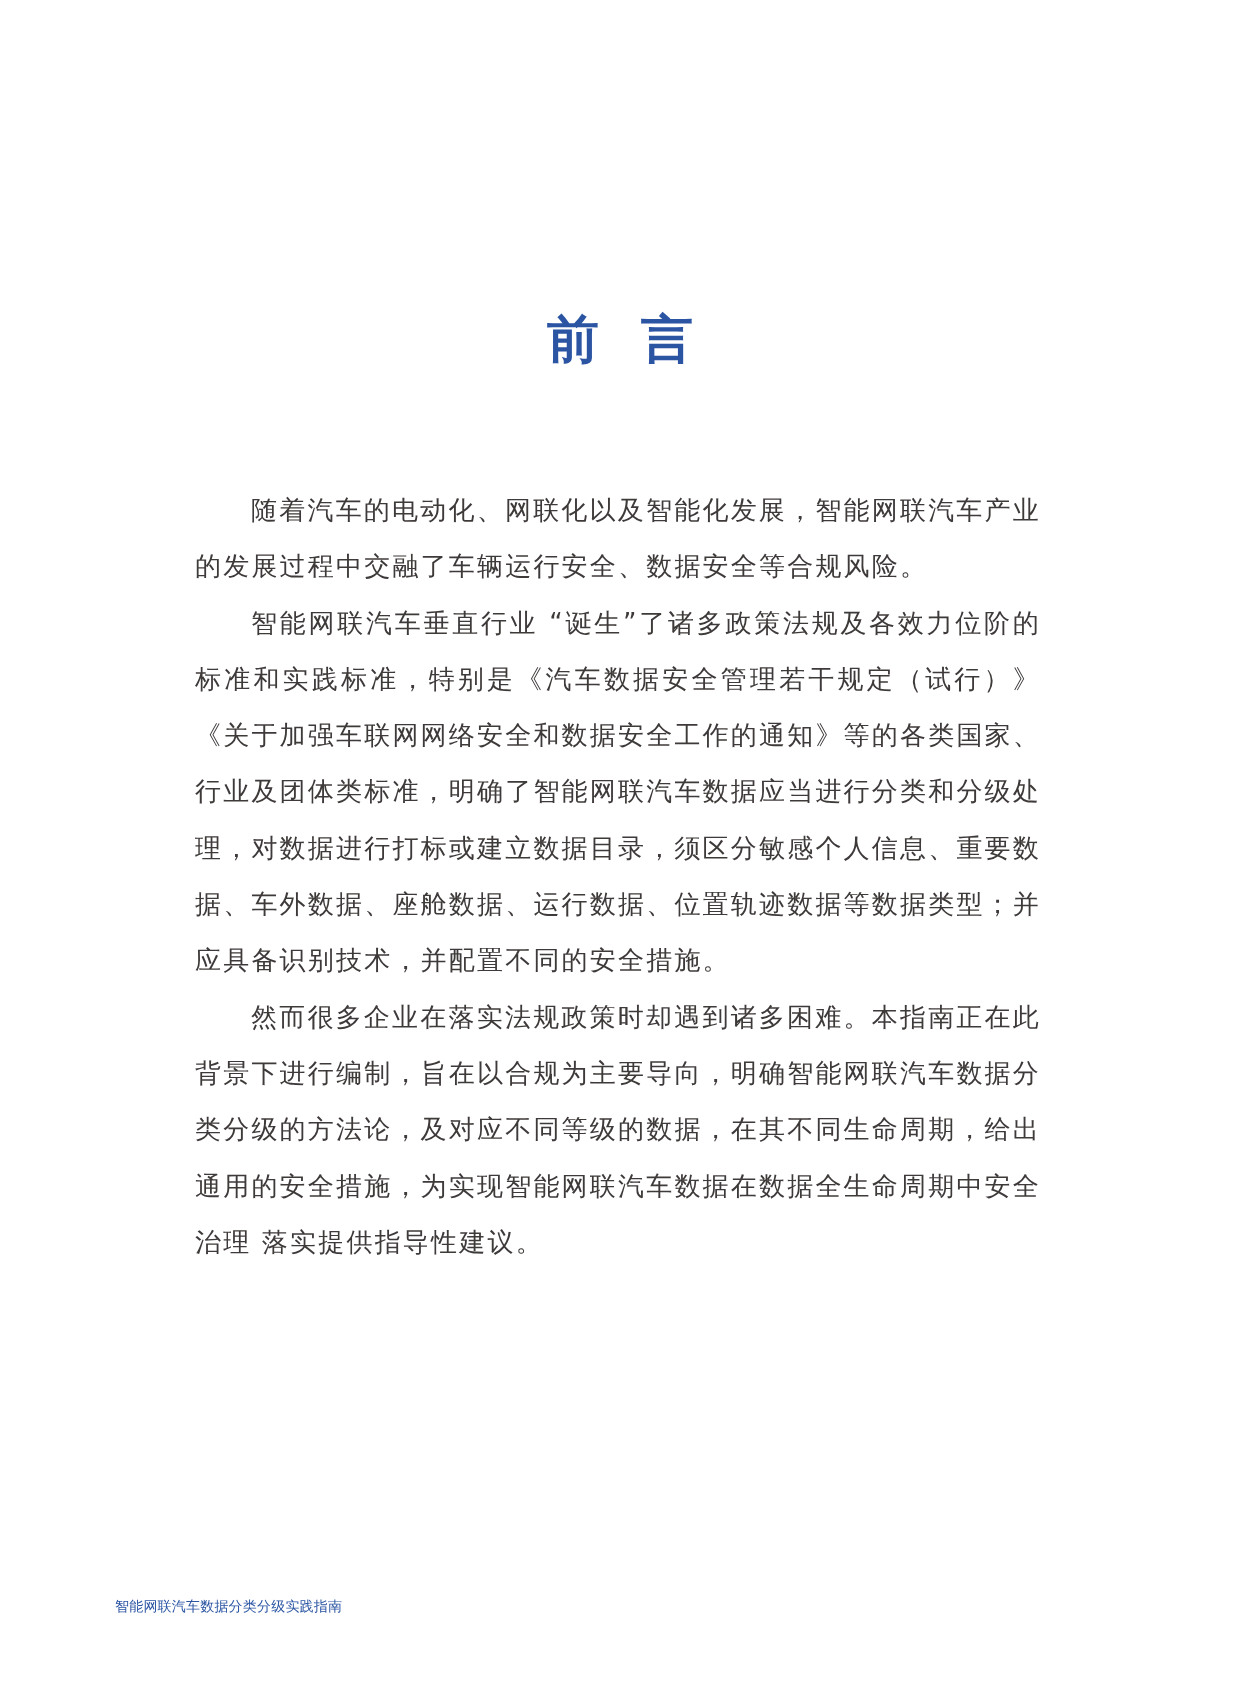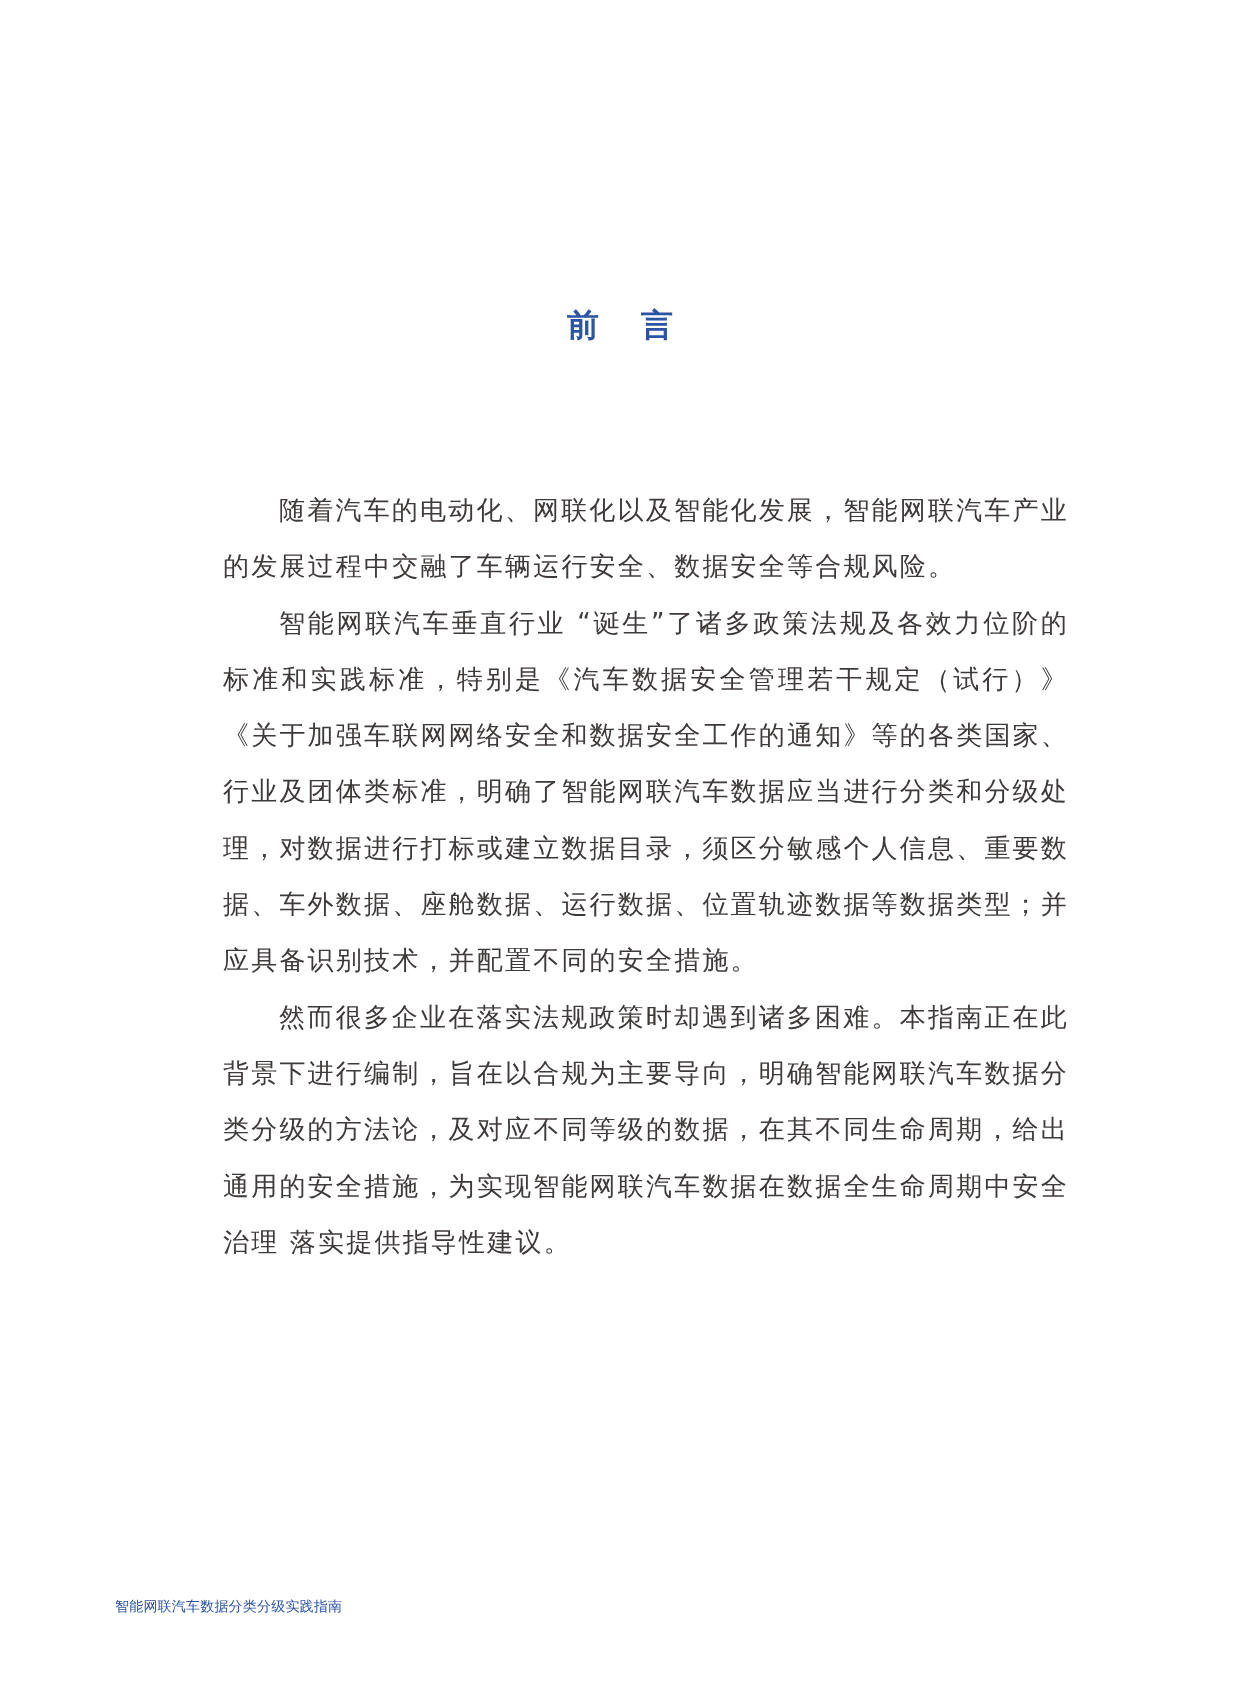--- a/index.html
+++ b/index.html
@@ -13,37 +13,36 @@
     position: relative;
     overflow: hidden;
     font-family: "DejaVu Sans", "Liberation Sans", sans-serif;
   }
   .page-title {
     position: absolute;
     top: 276px;
     left: 0;
     width: 1240px;
     text-align: center;
-    font-size: 32px;
+    font-size: 52px;
     font-weight: bold;
     line-height: 56px;
     letter-spacing: 42px;
     text-indent: 42px;
     color: #2b55a3;
   }
   .body-text {
     position: absolute;
     top: 482px;
     left: 195px;
     width: 846px;
     color: #3e3a39;
     font-size: 26px;
     line-height: 56.3px;
     letter-spacing: 2.2px;
-    margin-left: 28px;
   }
   .body-text p {
     margin: 0;
     text-indent: 56px;
     text-align: justify;
   }
   .footer-title {
     position: absolute;
     left: 115px;
     top: 1596px;

